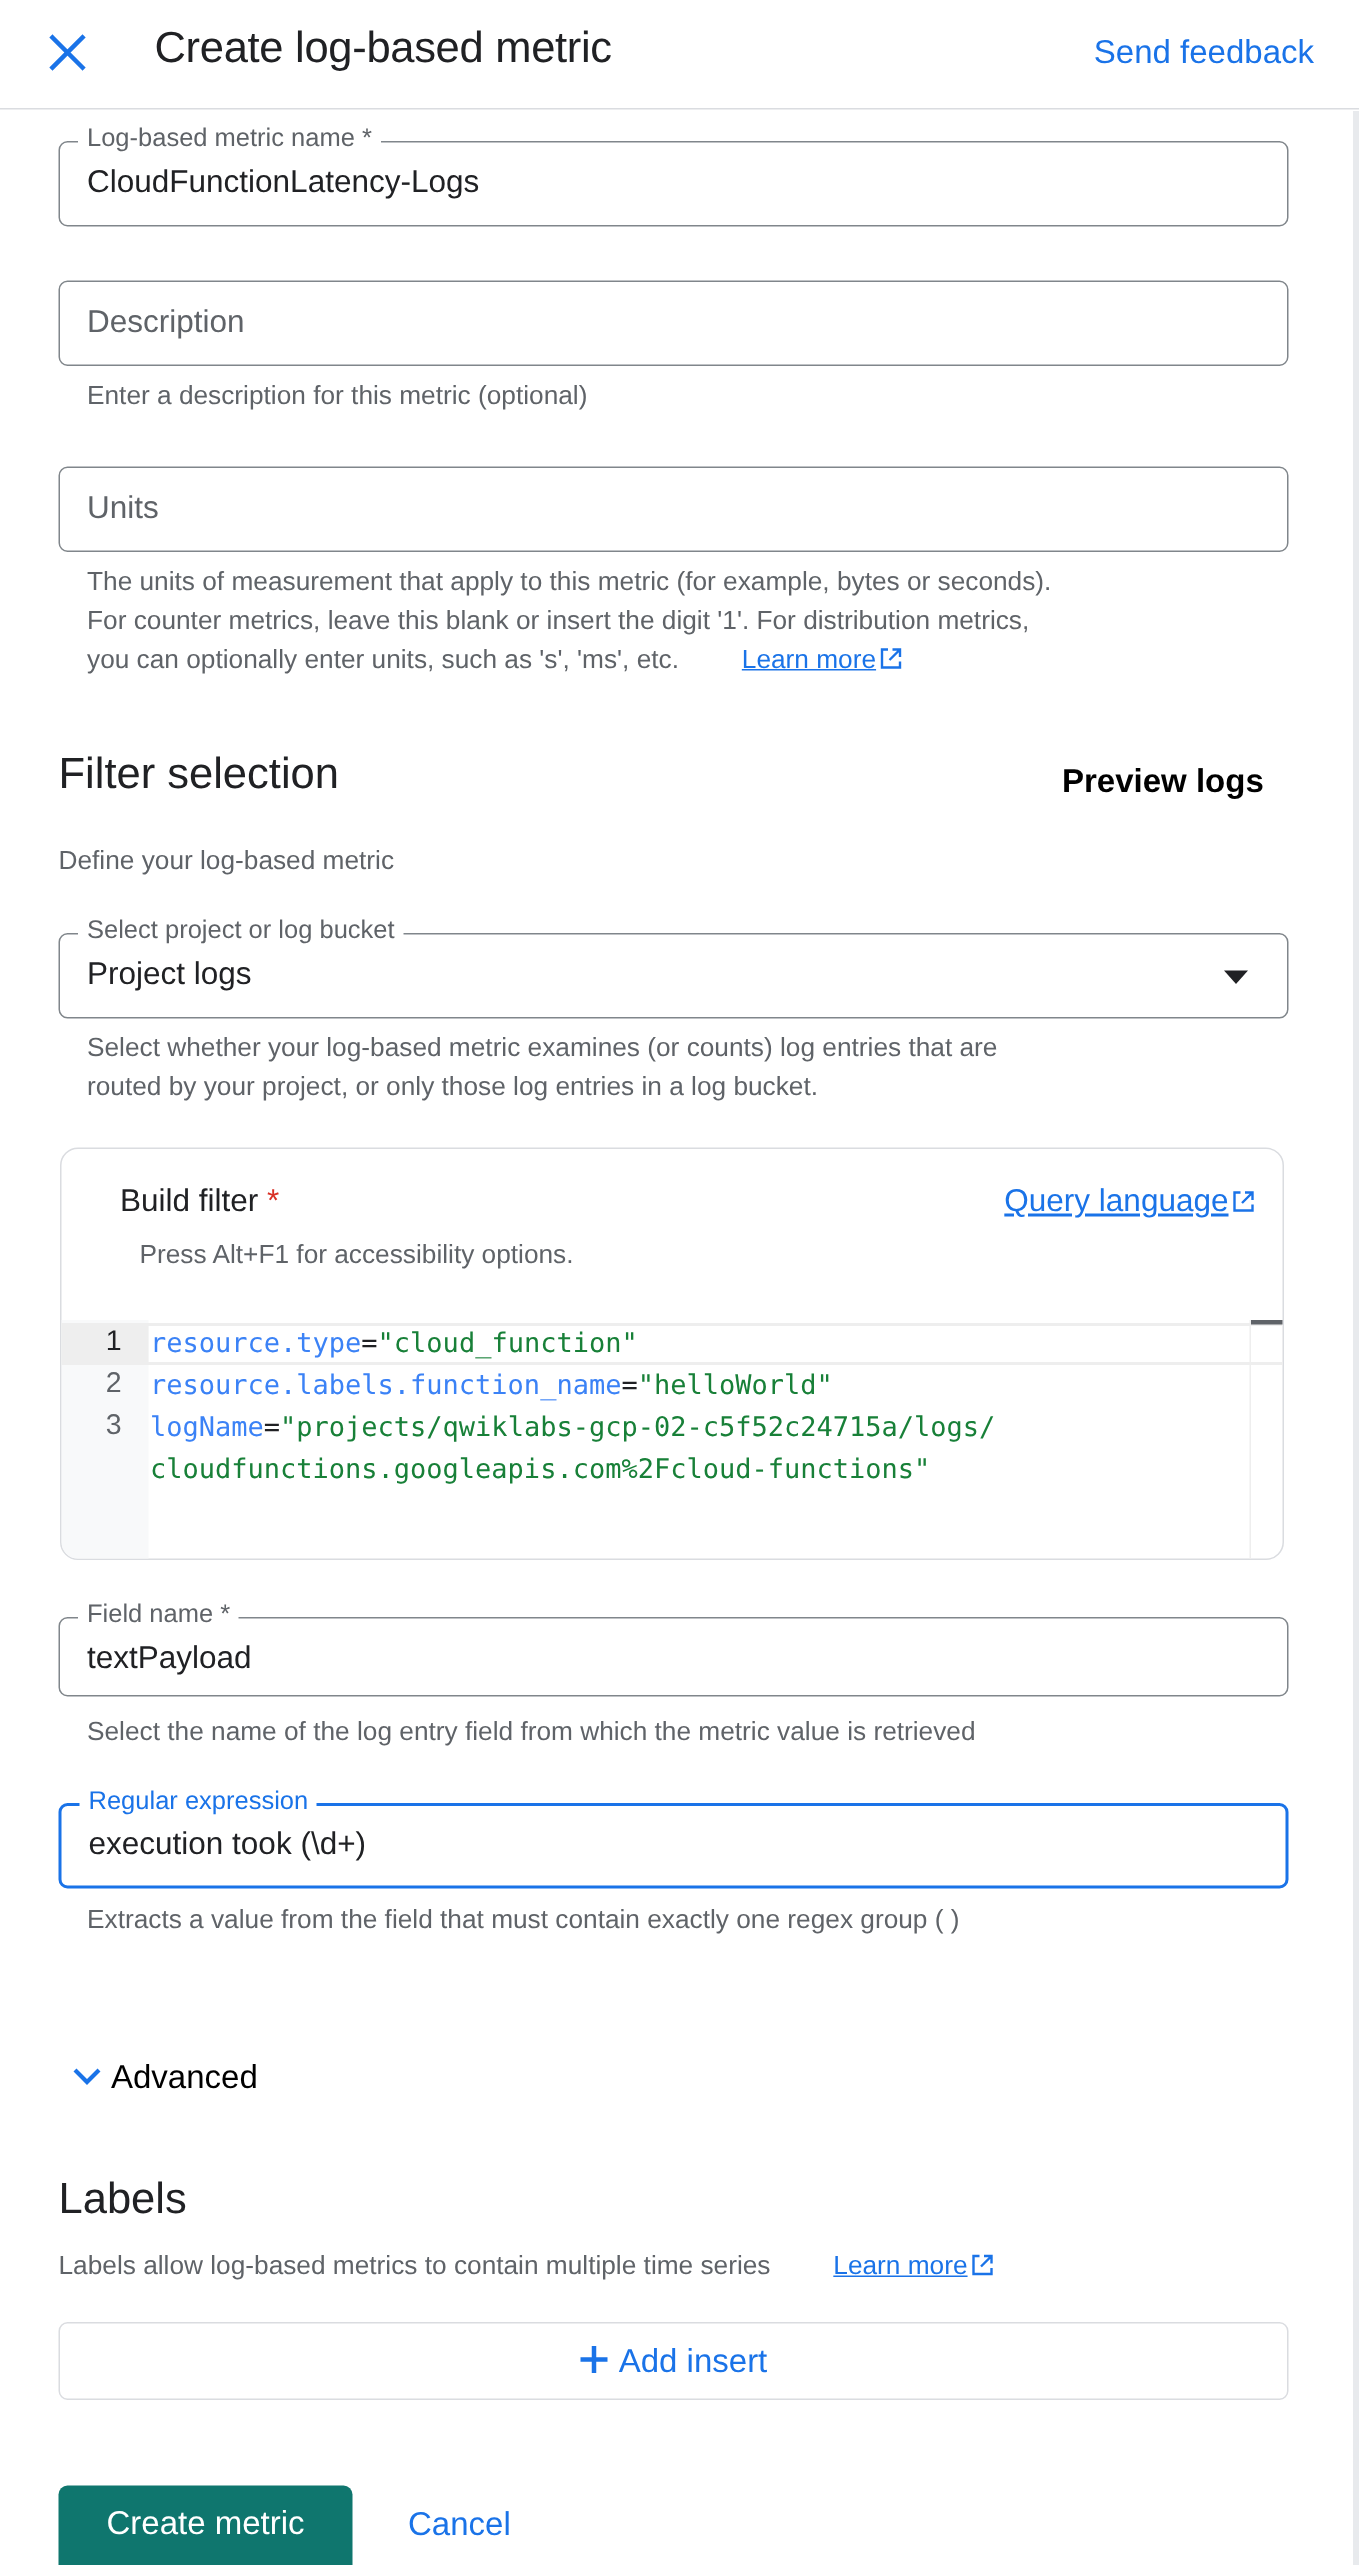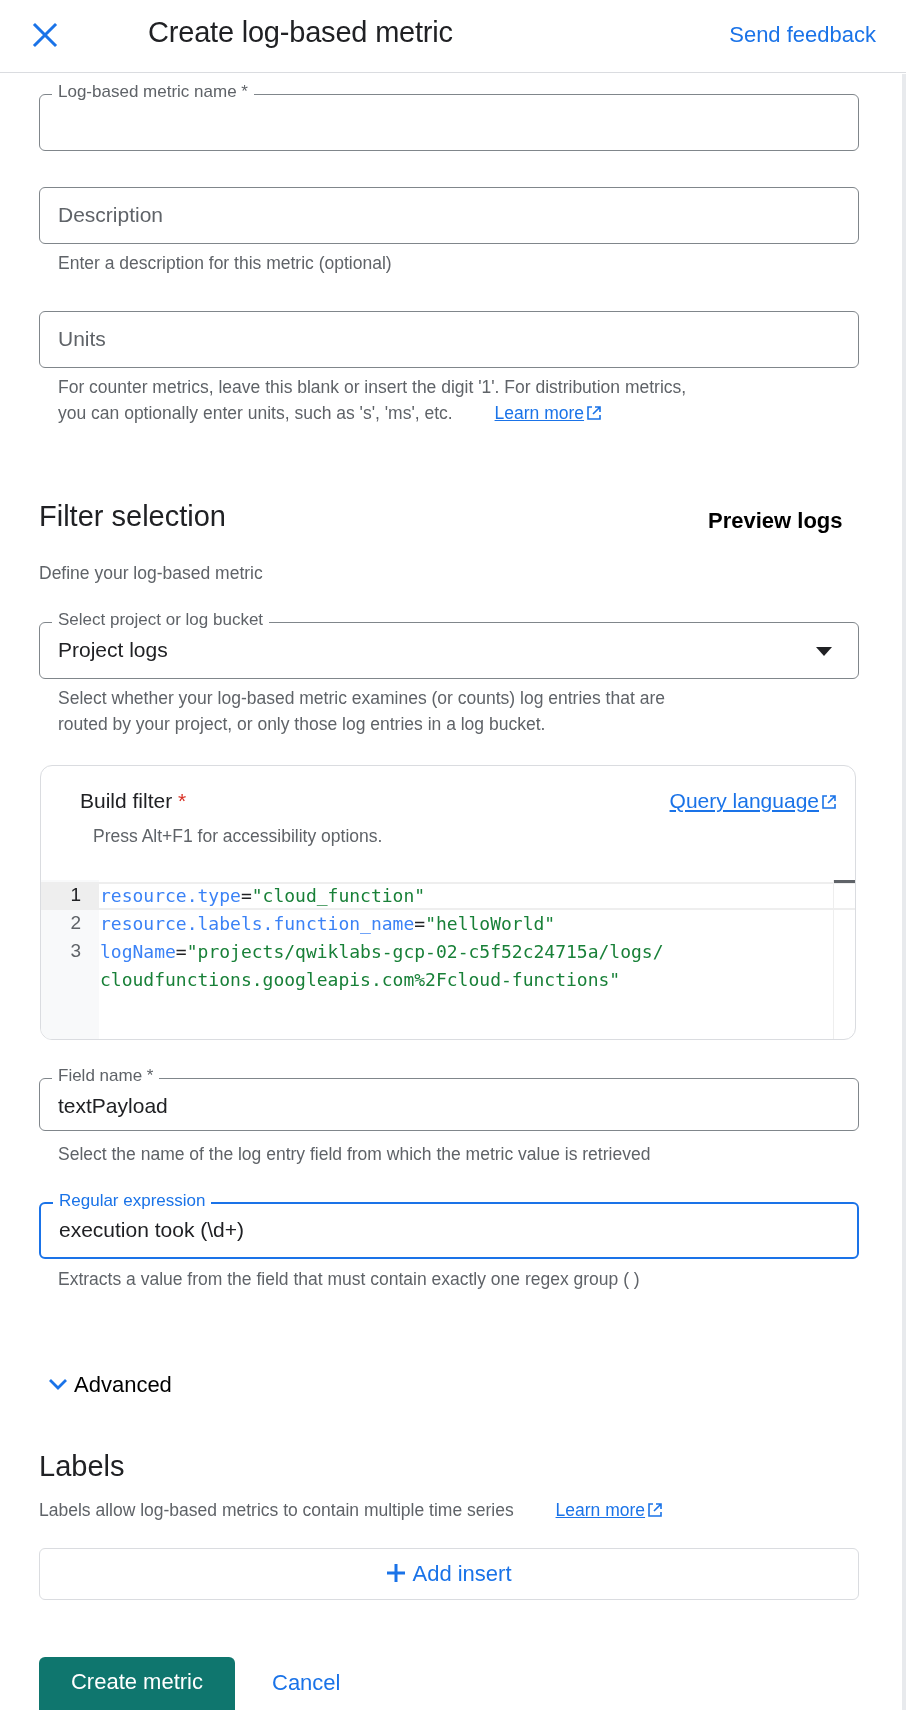--- a/index.html
+++ b/index.html
@@ -1,21 +1,21 @@
 <!DOCTYPE html>
 <html><head>
 <meta charset="utf-8">
 <style>
   * { box-sizing: border-box; margin: 0; padding: 0; }
   html, body { width: 906px; height: 1710px; background: #fff; overflow: hidden; }
   body { font-family: "Liberation Sans", sans-serif; color: #202124; position: relative; }
 
   .header { position: absolute; left: 0; top: 0; width: 906px; height: 73px; border-bottom: 1px solid #dadce0; background: #fff; }
   .close-btn { position: absolute; left: 30px; top: 20px; width: 30px; height: 30px; cursor: pointer; }
-  .title { position: absolute; left: 103px; top: 16px; font-size: 29px; color: #202124; letter-spacing: -0.2px; margin-left: 45px; }
+  .title { position: absolute; left: 103px; top: 16px; font-size: 29px; color: #202124; letter-spacing: -0.2px; }
   .feedback { position: absolute; right: 30px; top: 22px; font-size: 22px; color: #1a73e8; cursor: pointer; }
 
   .scroll-track { position: absolute; left: 902px; top: 74px; width: 4px; height: 1636px; background: #e8eaed; }
 
   .field { position: absolute; left: 39px; width: 820px; border: 1.5px solid #80868b; border-radius: 6px; background: #fff; }
   .field .value { position: absolute; left: 18px; font-size: 21px; color: #202124; white-space: nowrap; }
   .field .placeholder { position: absolute; left: 18px; font-size: 21px; color: #5f6368; }
   .field .legend { position: absolute; left: 12px; top: -13px; background: #fff; padding: 0 6px; font-size: 17px; color: #5f6368; white-space: nowrap; }
   .field.focused { border: 2.5px solid #1a73e8; }
   .field.focused .legend { color: #1a73e8; }
@@ -68,31 +68,33 @@
     </svg>
   </div>
   <div class="title">Create log-based metric</div>
   <div class="feedback">Send feedback</div>
 </div>
 
 <div class="scroll-track"></div>
 
 <div class="field" style="top:94px;height:57px;">
   <span class="legend">Log-based metric name *</span>
+  <span class="value" style="top:15px;">CloudFunctionLatency-Logs</span>
 </div>
 
 <div class="field" style="top:187px;height:57px;">
   <span class="placeholder" style="top:15px;">Description</span>
 </div>
 <div class="helper" style="top:250px;">Enter a description for this metric (optional)</div>
 
 <div class="field" style="top:311px;height:57px;">
   <span class="placeholder" style="top:15px;">Units</span>
 </div>
 <div class="helper" style="top:374px;">
+  <div>The units of measurement that apply to this metric (for example, bytes or seconds).</div>
   <div>For counter metrics, leave this blank or insert the digit '1'. For distribution metrics,</div>
   <div><span>you can optionally enter units, such as 's', 'ms', etc.</span> <span class="link"><span>Learn more</span><svg class="ext-icon" viewBox="0 0 16 16">
           <path d="M6 2H2v12h12v-4" fill="none" stroke="#1a73e8" stroke-width="1.6"></path>
           <path d="M9 2h5v5M14 2L7 9" fill="none" stroke="#1a73e8" stroke-width="1.6"></path>
         </svg></span></div>
 </div>
 
 <div class="section-title" style="top:500px;">Filter selection</div>
 <div class="text-btn" style="left:708px;top:508px;">Preview logs</div>
 <div class="section-sub" style="top:563px;">Define your log-based metric</div>

